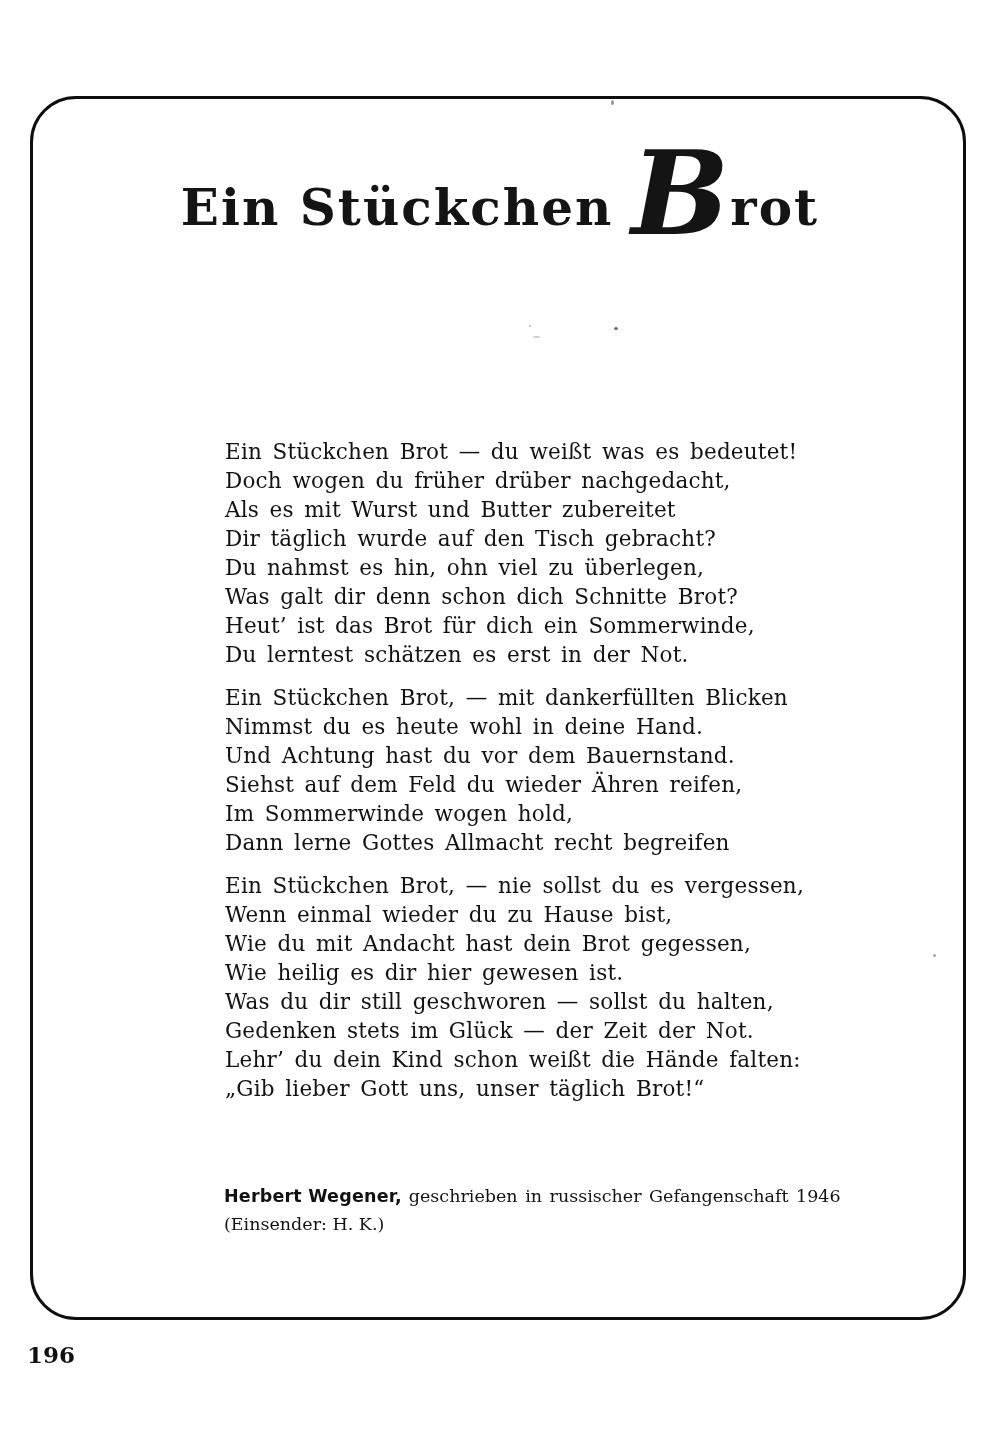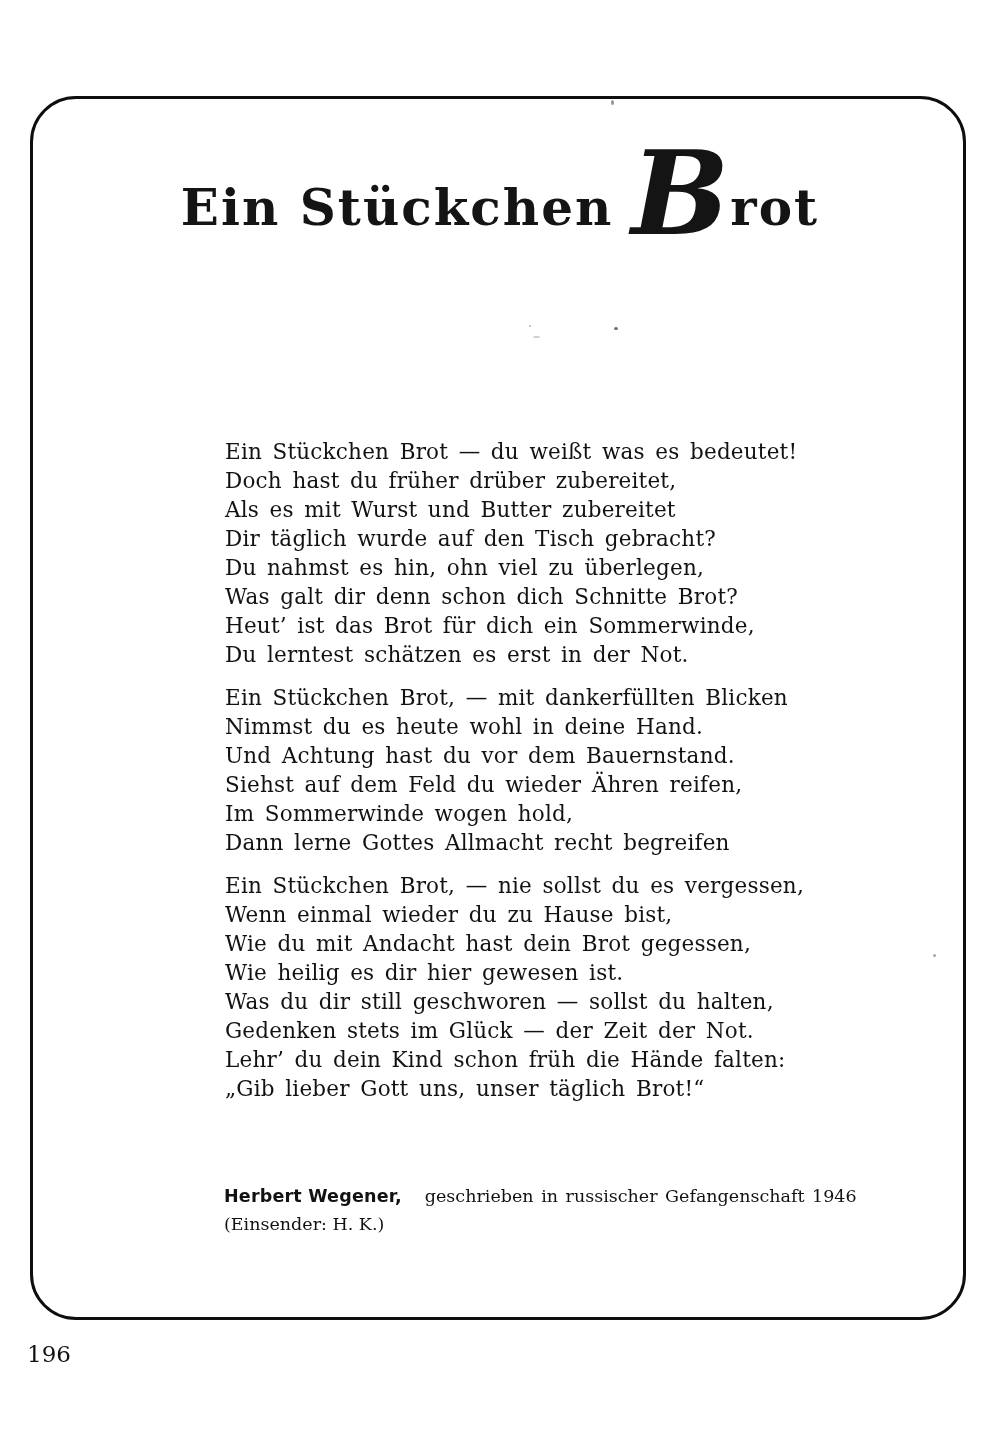--- a/index.html
+++ b/index.html
@@ -77,36 +77,36 @@
     position: absolute;
     left: 224px;
     top: 1182px;
     font-size: 17.5px;
     line-height: 28px;
     color: #121212;
   }
   .attribution .author {
     font-family: "DejaVu Sans", "Liberation Sans", sans-serif;
     font-weight: 700;
-    margin-right: 23px;
+    margin-right: 7px;
     letter-spacing: 0.2px;
   }
   .attribution .note {
     font-family: "DejaVu Serif", serif;
     word-spacing: 2px;
   }
   .attribution .sender-line {
     font-family: "DejaVu Serif", serif;
   }
   .page-number {
     position: absolute;
     left: 27px;
     top: 1341px;
     font-size: 23px;
-    font-weight: 400;
+    font-weight: 700;
     font-family: "DejaVu Serif", serif;
     color: #111111;
   }
   .speck {
     position: absolute;
     background: #3a3a3a;
     border-radius: 50%;
     opacity: 0.75;
   }
   .speck.s1 { left: 614px; top: 327px; width: 4px; height: 3px; }
@@ -125,21 +125,21 @@
   <div class="title-row">
     <span class="title-part">Ein Stückchen</span>
     <span class="title-initial">B</span>
     <span class="title-part">rot</span>
   </div>
 
   <div class="poem">
 
     <div class="stanza">
       <div class="poem-line">Ein Stückchen Brot — du weißt was es bedeutet!</div>
-      <div class="poem-line">Doch hast du früher drüber zubereitet,</div>
+      <div class="poem-line">Doch wogen du früher drüber nachgedacht,</div>
       <div class="poem-line">Als es mit Wurst und Butter zubereitet</div>
       <div class="poem-line">Dir täglich wurde auf den Tisch gebracht?</div>
       <div class="poem-line">Du nahmst es hin, ohn viel zu überlegen,</div>
       <div class="poem-line">Was galt dir denn schon dich Schnitte Brot?</div>
       <div class="poem-line">Heut’ ist das Brot für dich ein Sommerwinde,</div>
       <div class="poem-line">Du lerntest schätzen es erst in der Not.</div>
     </div>
 
     <div class="stanza">
       <div class="poem-line">Ein Stückchen Brot, — mit dankerfüllten Blicken</div>
@@ -150,21 +150,21 @@
       <div class="poem-line">Dann lerne Gottes Allmacht recht begreifen</div>
     </div>
 
     <div class="stanza">
       <div class="poem-line">Ein Stückchen Brot, — nie sollst du es vergessen,</div>
       <div class="poem-line">Wenn einmal wieder du zu Hause bist,</div>
       <div class="poem-line">Wie du mit Andacht hast dein Brot gegessen,</div>
       <div class="poem-line">Wie heilig es dir hier gewesen ist.</div>
       <div class="poem-line">Was du dir still geschworen — sollst du halten,</div>
       <div class="poem-line">Gedenken stets im Glück — der Zeit der Not.</div>
-      <div class="poem-line">Lehr’ du dein Kind schon früh die Hände falten:</div>
+      <div class="poem-line">Lehr’ du dein Kind schon weißt die Hände falten:</div>
       <div class="poem-line">„Gib lieber Gott uns, unser täglich Brot!“</div>
     </div>
 
   </div>
 
   <div class="attribution">
     <div><span class="author">Herbert Wegener,</span><span class="note">geschrieben in russischer Gefangenschaft 1946</span></div>
     <div class="sender-line">(Einsender: H. K.)</div>
   </div>
 

